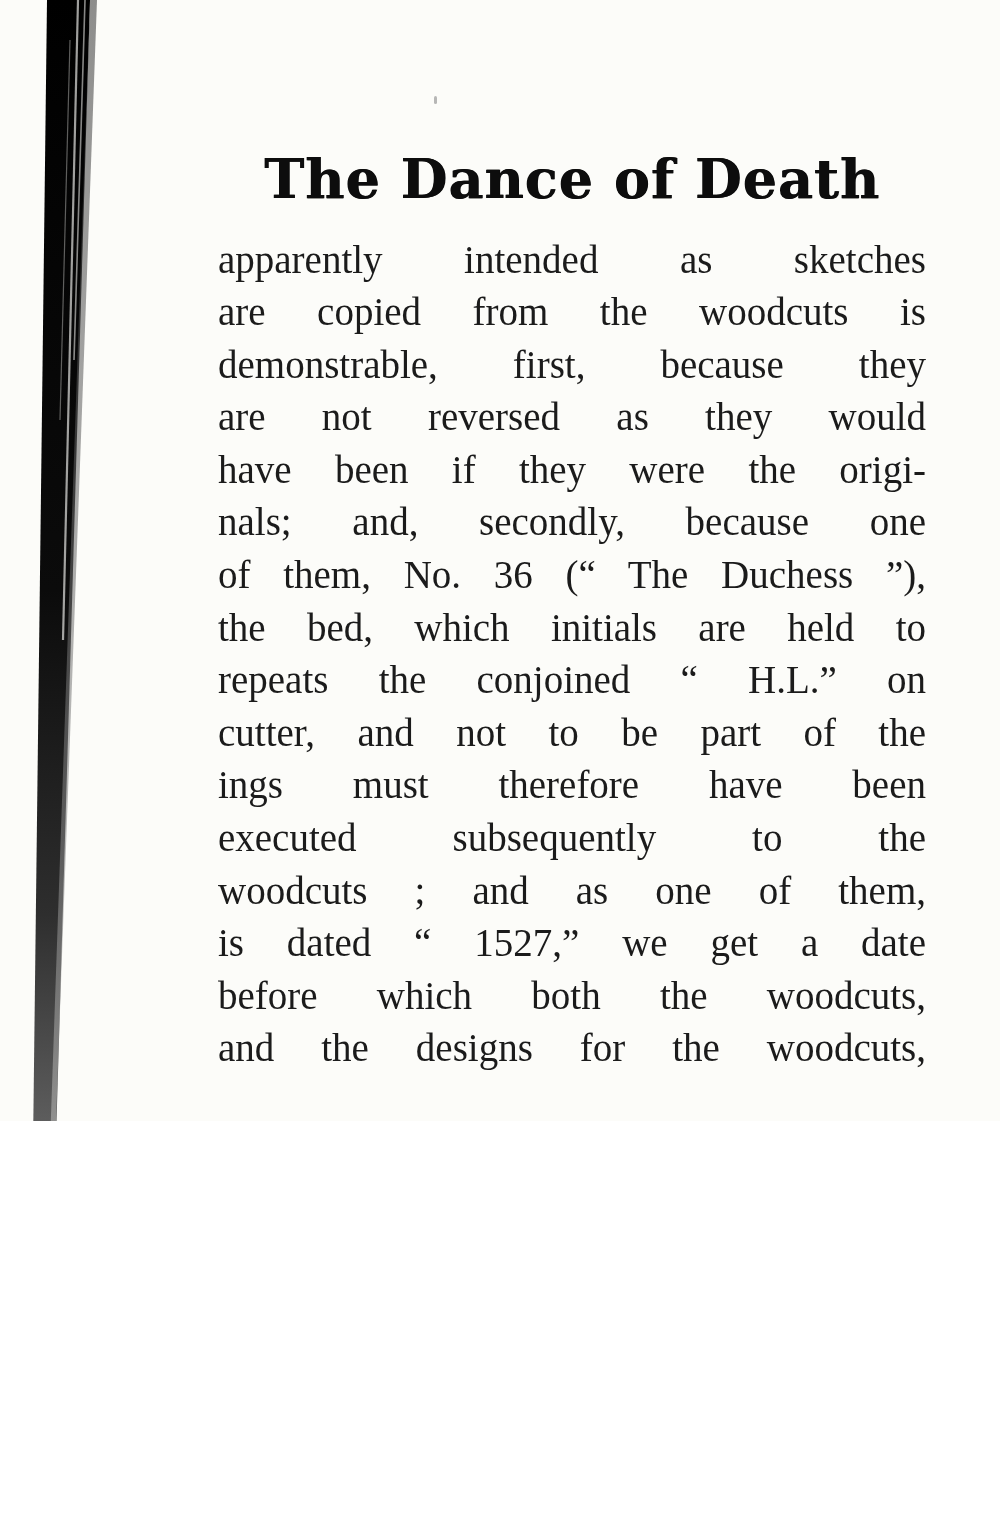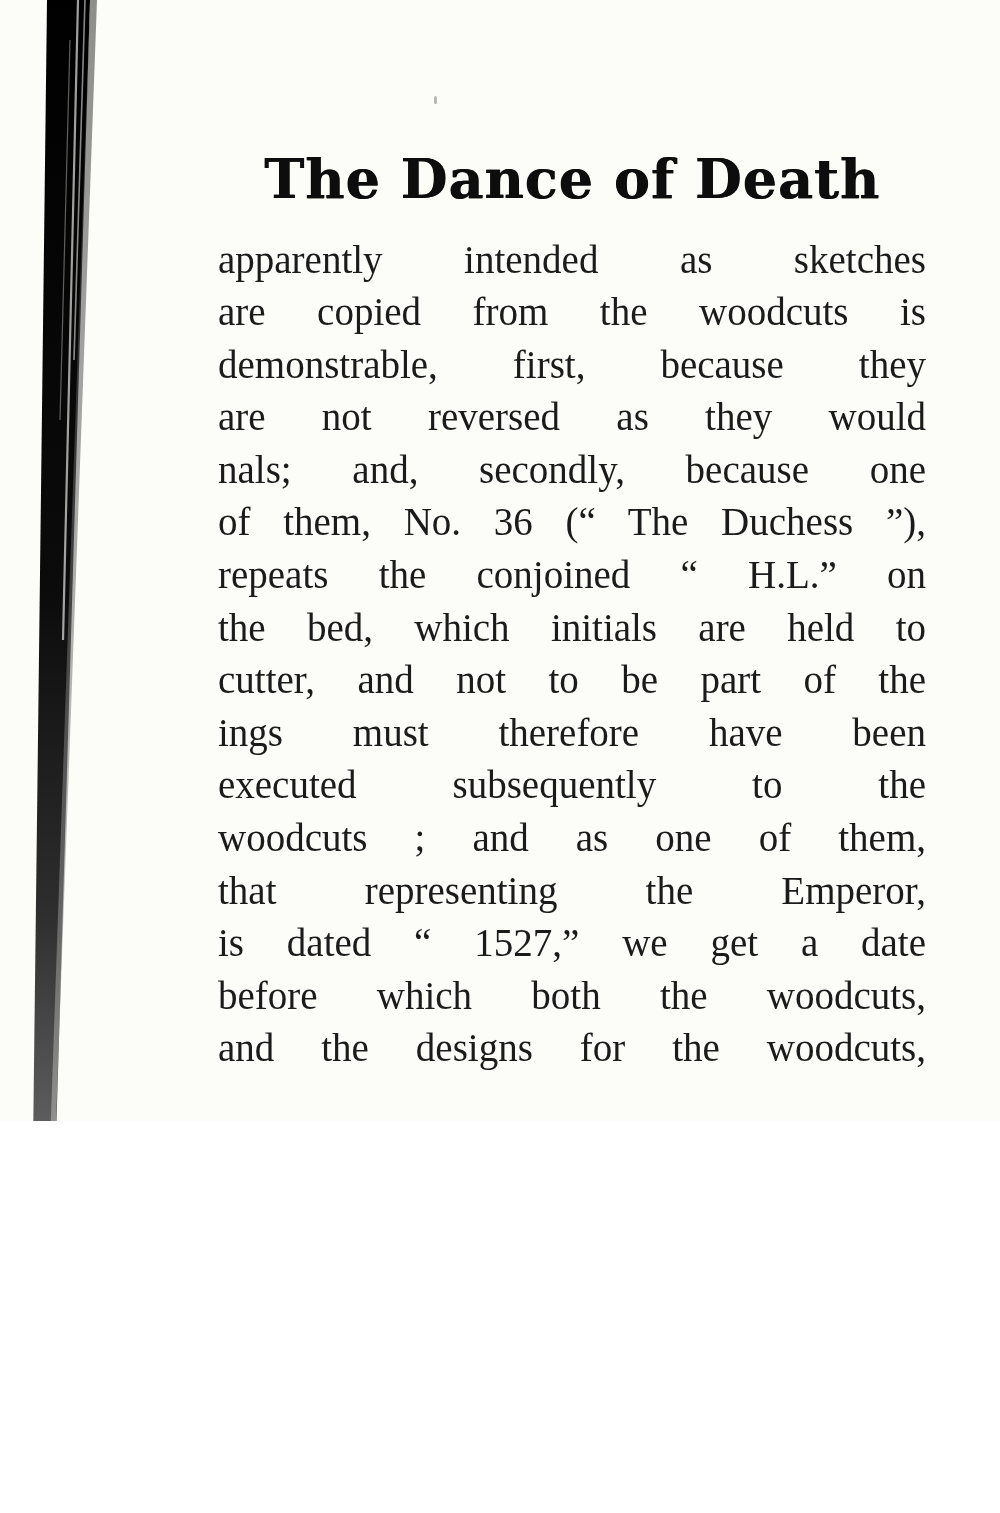--- a/index.html
+++ b/index.html
@@ -111,29 +111,29 @@
   <div class="speck"></div>
 
   <div class="content">
     <h1 class="title">The Dance of Death</h1>
 
     <div class="body-text">
         <div class="body-line">apparently intended as sketches</div>
         <div class="body-line">are copied from the woodcuts is</div>
         <div class="body-line">demonstrable, first, because they</div>
         <div class="body-line">are not reversed as they would</div>
+        <div class="body-line">have been if they were the origi-</div>
         <div class="body-line">nals; and, secondly, because one</div>
         <div class="body-line">of them, No. 36 (“ The Duchess ”),</div>
+        <div class="body-line">the bed, which initials are held to</div>
         <div class="body-line">repeats the conjoined “ H.L.” on</div>
-        <div class="body-line">the bed, which initials are held to</div>
         <div class="body-line">cutter, and not to be part of the</div>
         <div class="body-line">ings must therefore have been</div>
         <div class="body-line">executed subsequently to the</div>
         <div class="body-line">woodcuts ; and as one of them,</div>
-        <div class="body-line">that representing the Emperor,</div>
         <div class="body-line">is dated “ 1527,” we get a date</div>
         <div class="body-line">before which both the woodcuts,</div>
         <div class="body-line">and the designs for the woodcuts,</div>
       </div>
   </div>
 
   <div class="page-number">11</div>
 
 </div>
 

